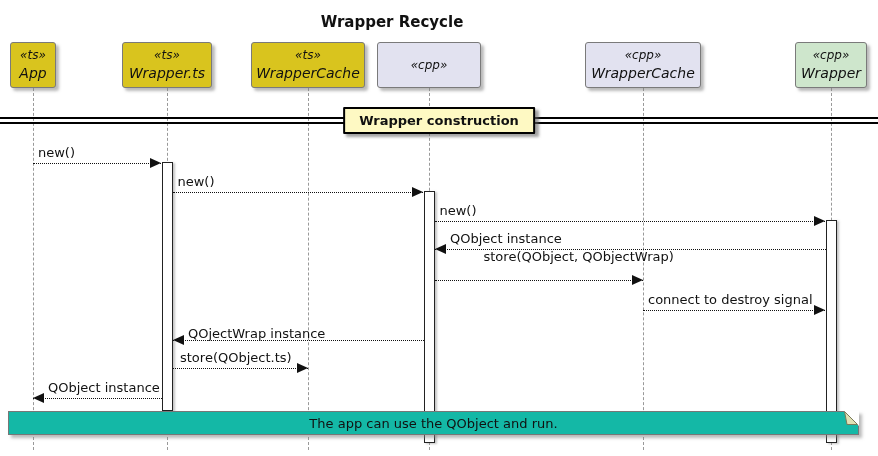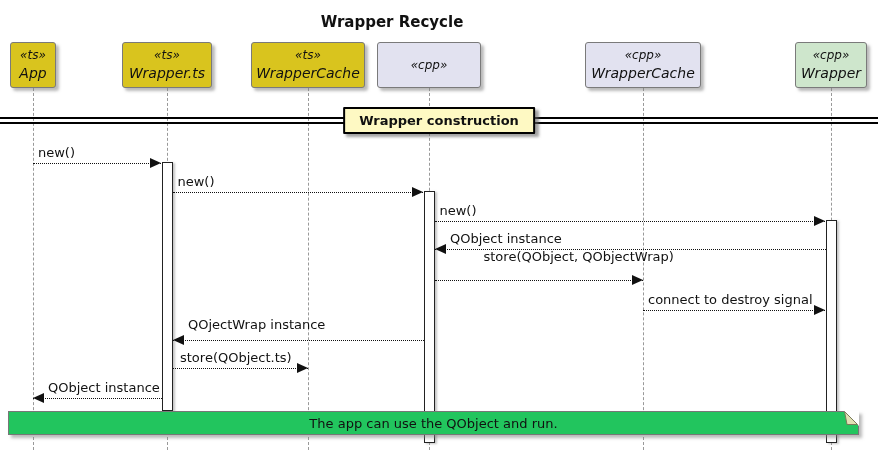--- a/index.html
+++ b/index.html
@@ -79,21 +79,21 @@
       <div class="arrow-left" style="left: 435px; top: 244px;"></div>
       <div class="msg-label" style="left: 450px; top: 231px;">QObject instance</div>
       <div class="msg-line" style="left: 434.5px; width: 208.5px; top: 280px;"></div>
       <div class="arrow-right" style="left: 632px; top: 275px;"></div>
       <div class="msg-label" style="left: 439.5px; top: 249px; margin-left: 44px;">store(QObject, QObjectWrap)</div>
       <div class="msg-line" style="left: 643px; width: 182px; top: 310px;"></div>
       <div class="arrow-right" style="left: 814px; top: 305px;"></div>
       <div class="msg-label" style="left: 648px; top: 292px;">connect to destroy signal</div>
       <div class="msg-line" style="left: 173px; width: 250.5px; top: 340px;"></div>
       <div class="arrow-left" style="left: 173px; top: 335px;"></div>
-      <div class="msg-label" style="left: 188px; top: 317px; text-align: center;">QOjectWrap instance</div>
+      <div class="msg-label" style="left: 188px; top: 326px; text-align: center;">QOjectWrap instance</div>
       <div class="msg-line" style="left: 172.5px; width: 135.5px; top: 368px;"></div>
       <div class="arrow-right" style="left: 297px; top: 363px;"></div>
       <div class="msg-label" style="left: 180px; top: 350px;">store(QObject.ts)</div>
       <div class="msg-line" style="left: 33px; width: 128.5px; top: 398px;"></div>
       <div class="arrow-left" style="left: 33px; top: 393px;"></div>
       <div class="msg-label" style="left: 48px; top: 380px;">QObject instance</div>
     </div>
 
   <div class="divider-line dl1"></div>
   <div class="divider-line dl2"></div>
@@ -120,20 +120,20 @@
       <div class="participant" style="left: 585px; width: 116px; background: rgb(226, 226, 240);">
         <div class="stereotype">«cpp»</div>
         <div class="pname">WrapperCache</div>
       </div>
       <div class="participant" style="left: 795px; width: 72px; background: rgb(206, 230, 204);">
         <div class="stereotype">«cpp»</div>
         <div class="pname">Wrapper</div>
       </div>
     </div>
 
-  <div class="note" style="background: #22c55e; justify-content: center;">
+  <div class="note" style="background: #14b8a6; justify-content: center;">
     <svg class="note-fold" width="15" height="15" viewBox="0 0 15 15">
       <path d="M0,0 L15,0 L15,15 Z" fill="#ffffff"></path>
       <path d="M0.5,0.5 L13.5,13.5 L3,13.5 Z" fill="#e0e0b4" stroke="#7a7a5a" stroke-width="1"></path>
     </svg>
     <span>The app can use the QObject and run.</span>
   </div>
 </div>
 
 </body></html>

